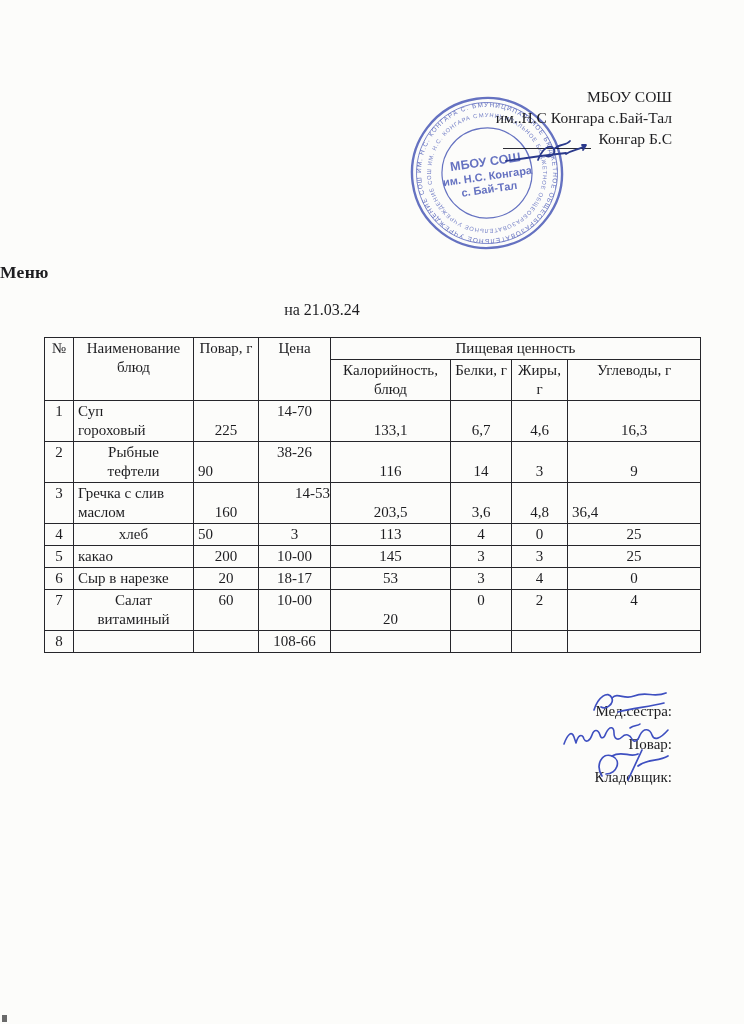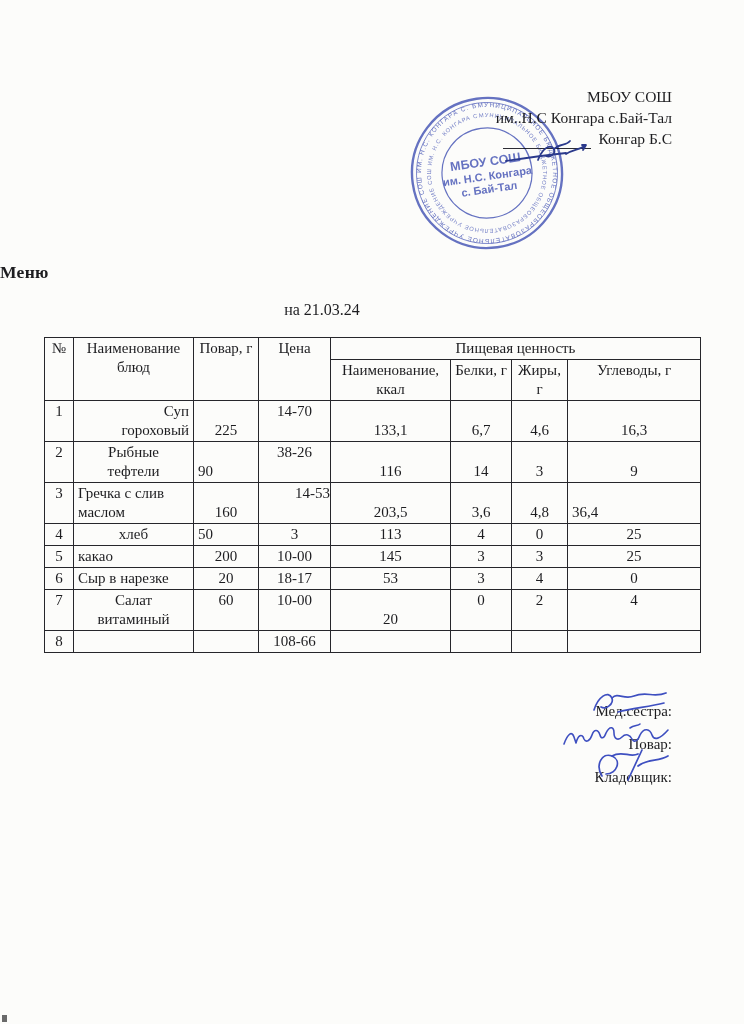--- a/index.html
+++ b/index.html
@@ -119,32 +119,32 @@
     </colgroup>
     <thead>
       <tr>
         <th rowspan="2">№</th>
         <th rowspan="2">Наименование блюд</th>
         <th rowspan="2">Повар, г</th>
         <th rowspan="2">Цена</th>
         <th colspan="4">Пищевая ценность</th>
       </tr>
       <tr>
-        <th>Наименование, ккал</th>
+        <th>Калорийность, блюд</th>
         <th>Белки, г</th>
         <th>Жиры, г</th>
         <th>Углеводы, г</th>
       </tr>
     </thead>
     <tbody id="menu-tbody">
         <tr>
           <td class="c-num" style="text-align: center;">
             <div class="ln">1</div>
           </td>
-          <td class="c-name" style="text-align: right; margin-left: 35px;">
+          <td class="c-name" style="text-align: left; margin-left: 35px;">
             <div class="ln">Суп</div>
             <div class="ln">гороховый</div>
           </td>
           <td class="c-output" style="text-align: center;">
             <div class="ln"></div>
             <div class="ln">225</div>
           </td>
           <td class="c-price" style="text-align: center;">
             <div class="ln">14-70</div>
           </td>

